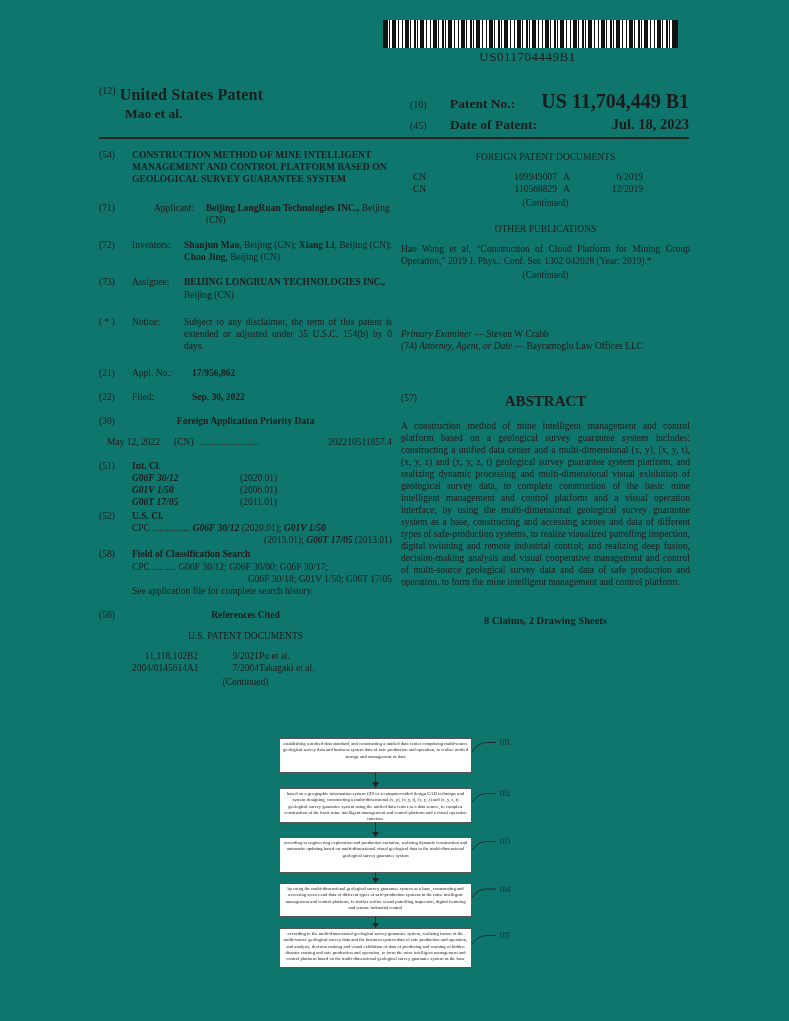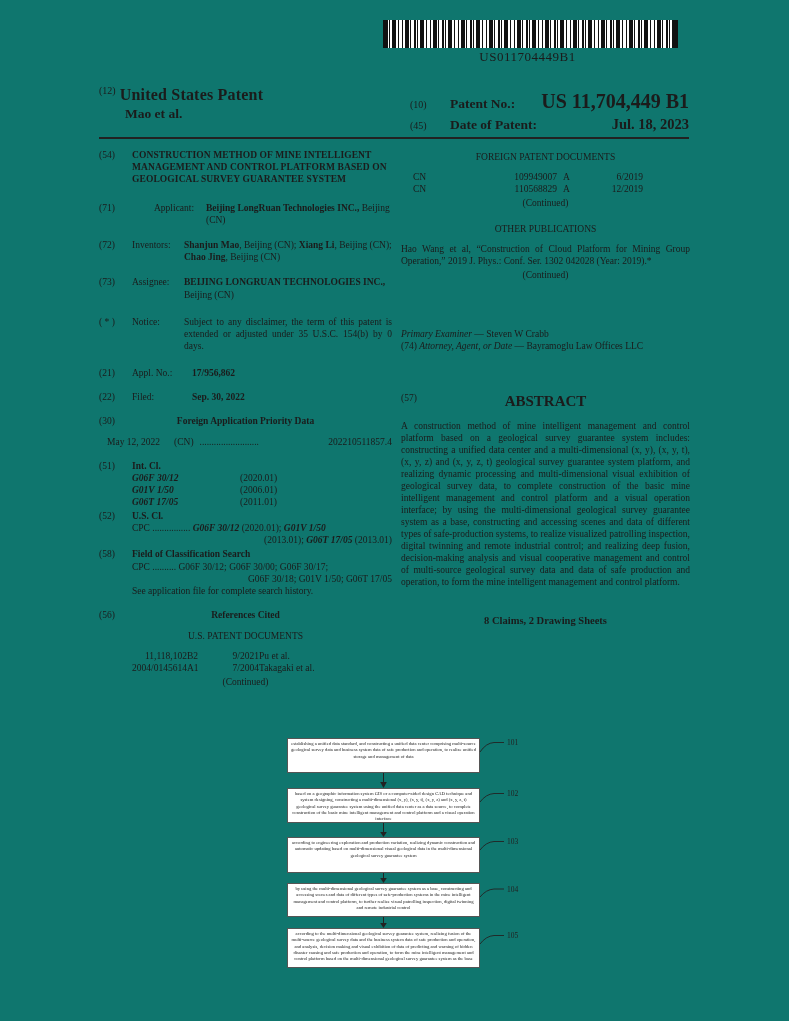--- a/index.html
+++ b/index.html
@@ -58,21 +58,21 @@
   .fref-row .n{text-align:right;}
   .fref-row .d{text-align:right;}
   .cont{text-align:center;margin:2px 0 10px;}
   .intcl-row{display:flex;padding-left:0;}
   .intcl-row .code{width:108px;flex:none;font-weight:bold;font-style:italic;}
   .examiner-block{margin-top:46px;}
   .abstract-block{margin-top:40px;}
   .abstract-text{margin-top:9px;}
   .claims-line{margin-top:25px;text-align:center;font-weight:bold;font-size:10.5px;}
   
-  .flowchart{position:absolute;left:280px;top:733px;width:255px;height:245px;}
+  .flowchart{position:absolute;left:272px;top:733px;width:255px;height:245px;}
   .fc-box{position:absolute;left:7px;width:193px;border:1px solid #555;background:#fff;overflow:hidden;box-sizing:border-box;}
   .fc-text{width:382px;transform:scale(0.5);transform-origin:0 0;font-size:9.3px;line-height:1.33;text-align:center;padding:3px 6px 0;box-sizing:border-box;color:#222;}
   .fc-svg{position:absolute;left:0;top:0;pointer-events:none;}
 </style>
 </head>
 <body>
 
 <div class="page">
 
   <div class="barcode"></div>

